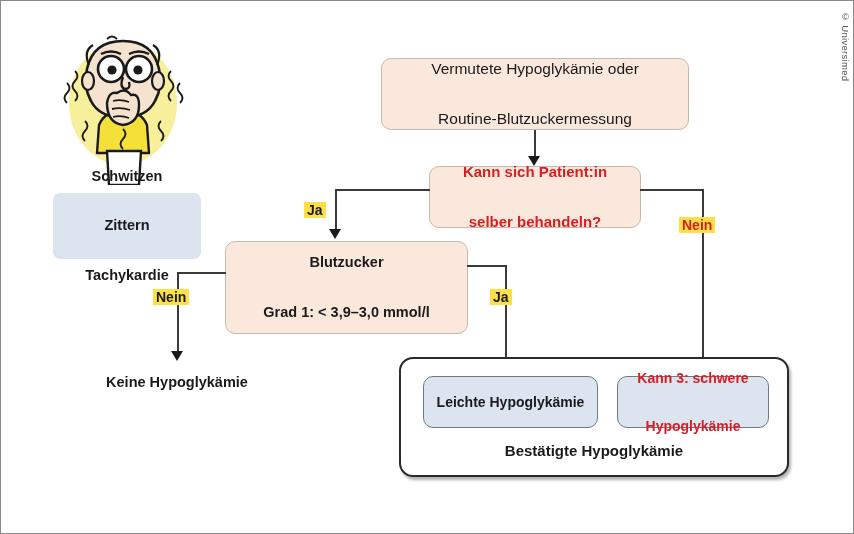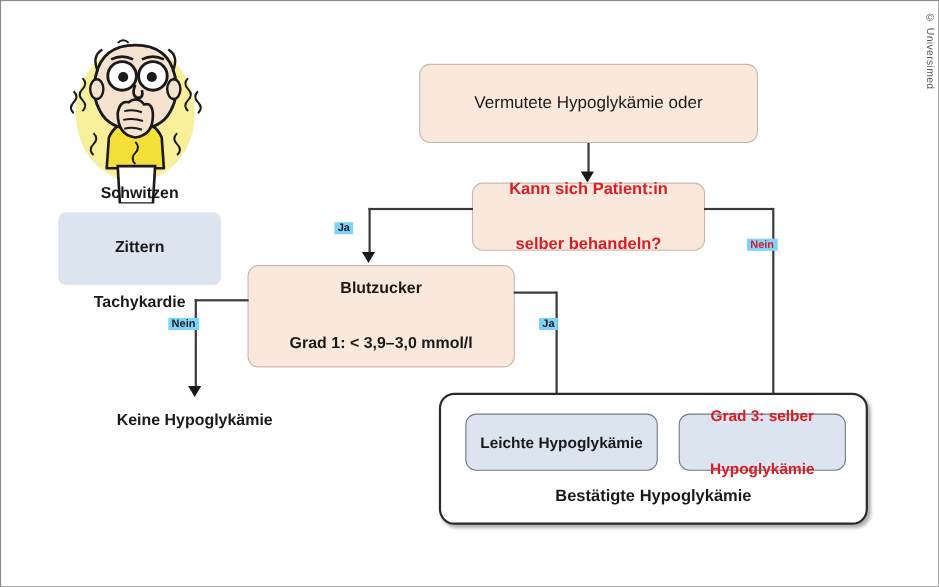--- a/index.html
+++ b/index.html
@@ -72,22 +72,22 @@
   .arrow {
     position: absolute;
     width: 0; height: 0;
     border-left: 6.5px solid transparent;
     border-right: 6.5px solid transparent;
     border-top: 10px solid #1a1a1a;
   }
   .edge-label {
     position: absolute;
     font-weight: bold;
-    font-size: 10px;
-    background: #7dd3fc;
+    font-size: 14px;
+    background: #fde047;
     padding: 0 3px;
     white-space: nowrap;
   }
   .plain-label {
     position: absolute;
     font-weight: bold;
     font-size: 14.5px;
     color: #1a1a1a;
     white-space: nowrap;
     text-align: center;
@@ -162,20 +162,21 @@
   </div>
 
   <div class="node chip" style="left:52px; top:192px; width:148px; height:66px; font-size:14.5px; font-weight:bold; color:#1a1a1a;">
     <div>Schwitzen</div>
     <div>Zittern</div>
     <div>Tachykardie</div>
   </div>
 
   <div class="node peach" style="left:380px; top:57px; width:308px; height:72px; font-size:15.5px; color:#1a1a1a;">
     <div class="reg">Vermutete Hypoglykämie oder</div>
+    <div class="reg">Routine-Blutzuckermessung</div>
   </div>
 
   <div class="ln ln-v" style="left:533px; top:129px; height:30px;"></div>
   <div class="arrow" style="left:527px; top:155px;"></div>
 
   <div class="node peach" style="left:428px; top:165px; width:212px; height:62px; font-size:15px;">
     <div class="bold txt-red">Kann sich Patient:in</div>
     <div class="bold txt-red">selber behandeln?</div>
   </div>
 
@@ -206,21 +207,21 @@
 
   <div class="plain-label" style="left:90px; top:373px; width:172px;">Keine Hypoglykämie</div>
 
   <div class="group" style="left:398px; top:356px; width:390px; height:120px;">
 
     <div class="node blue" style="left:22px; top:17px; width:175px; height:52px; font-size:14px;">
       <div class="bold txt-black">Leichte Hypoglykämie</div>
     </div>
 
     <div class="node blue" style="left:216px; top:17px; width:152px; height:52px; font-size:14px;">
-      <div class="bold txt-red">Grad 3: selber</div>
+      <div class="bold txt-red">Kann 3: schwere</div>
       <div class="bold txt-red">Hypoglykämie</div>
     </div>
 
     <div class="plain-label" style="left:0; top:83px; width:100%; font-size:15px;">Bestätigte Hypoglykämie</div>
   </div>
 
   <div id="copyright">© Universimed</div>
 
 </div>
 

